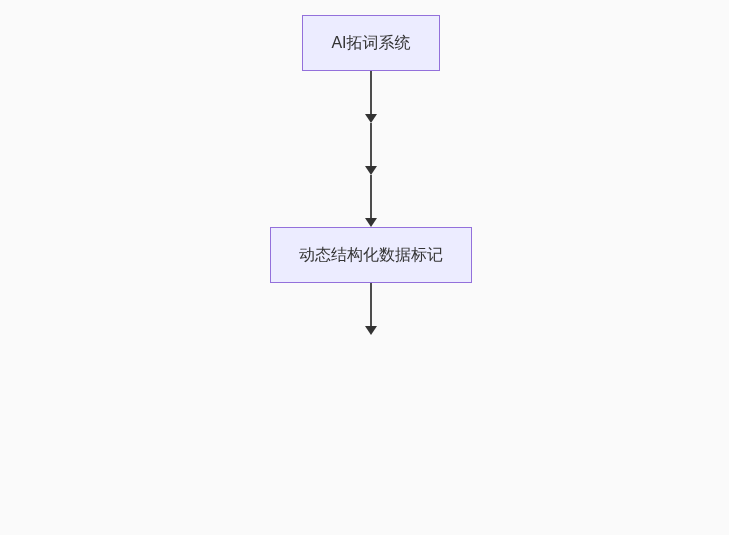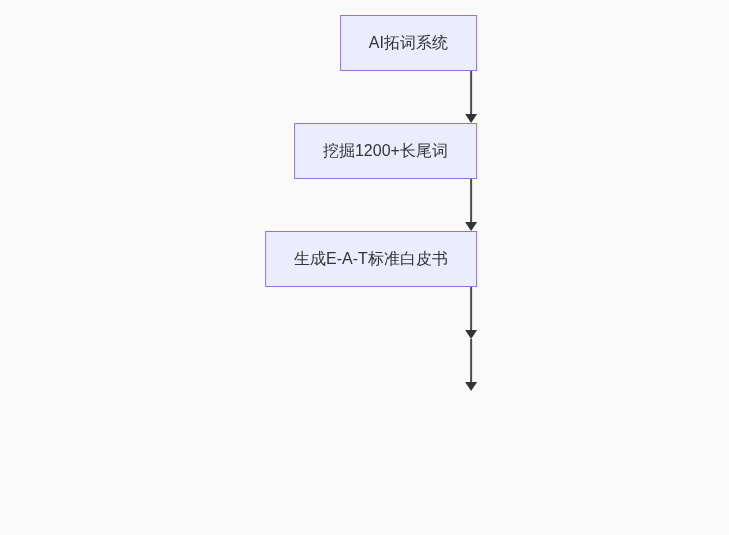--- a/index.html
+++ b/index.html
@@ -15,21 +15,21 @@
     width: 729px;
     height: 535px;
   }
   .flowchart {
     position: absolute;
     left: 371px;
     top: 15px;
     transform: translateX(-50%);
     display: flex;
     flex-direction: column;
-    align-items: flex-end;
+    align-items: center;
   }
   .node {
     background: #ECECFF;
     border: 1px solid #9370DB;
     padding: 0 28px;
     height: 56px;
     display: flex;
     align-items: center;
     justify-content: center;
     white-space: nowrap;
@@ -66,39 +66,36 @@
 
     <div class="node">
       <span class="node-label">AI拓词系统</span>
     </div>
 
     <div class="arrow">
       <div class="arrow-line"></div>
       <div class="arrow-head"></div>
     </div>
 
-    <div class="node">
-      <span class="node-label">挖掘1200+长尾词</span>
-    </div>
-
-    <div class="arrow">
-      <div class="arrow-line"></div>
-      <div class="arrow-head"></div>
-    </div>
-
-    <div class="node">
-      <span class="node-label">生成E-A-T标准白皮书</span>
-    </div>
 
     <div class="arrow">
       <div class="arrow-line"></div>
       <div class="arrow-head"></div>
     </div>
 
 
     <div class="arrow">
       <div class="arrow-line"></div>
       <div class="arrow-head"></div>
     </div>
 
+    <div class="node">
+      <span class="node-label">动态结构化数据标记</span>
+    </div>
+
+    <div class="arrow">
+      <div class="arrow-line"></div>
+      <div class="arrow-head"></div>
+    </div>
+
 
   </div>
 </div>
 
 </body></html>

